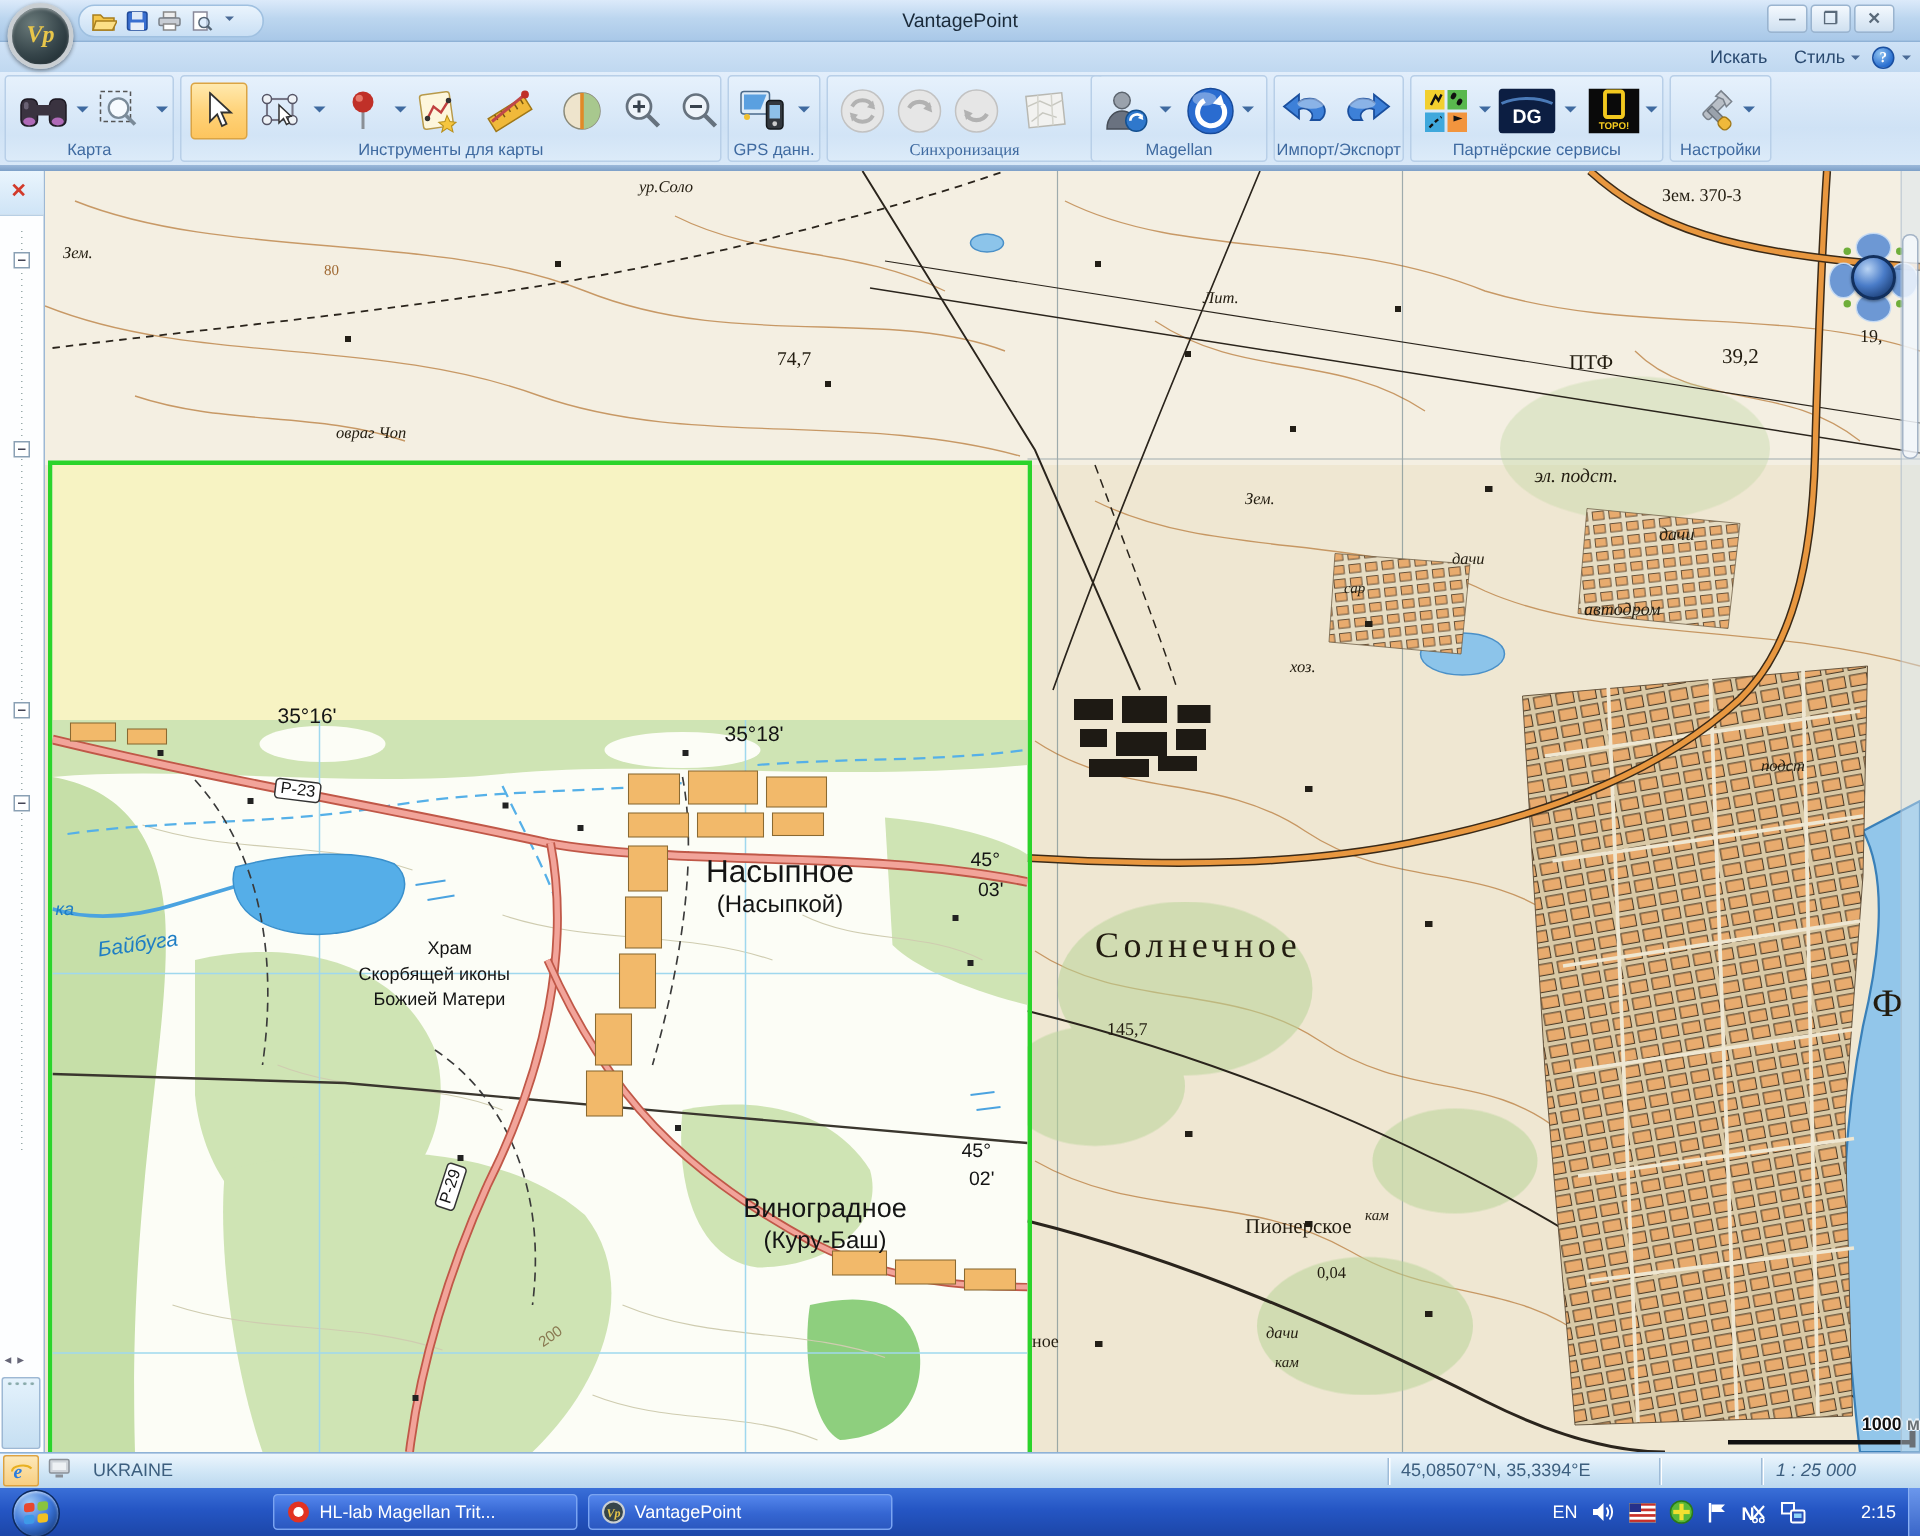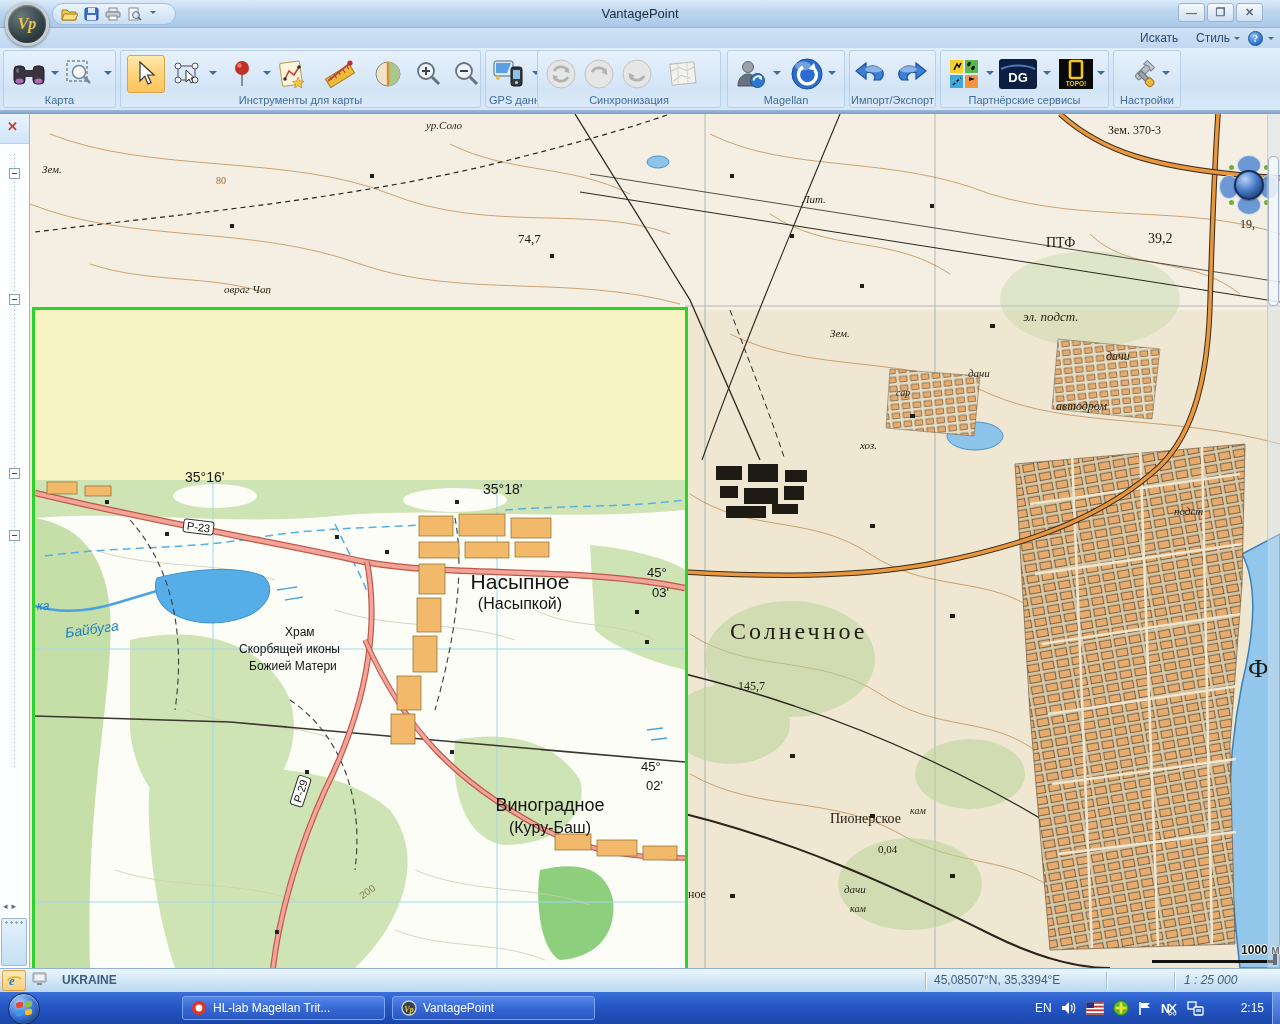--- a/index.html
+++ b/index.html
@@ -268,21 +268,21 @@
             <circle cx="5" cy="19" r="2" fill="#f0c030"></circle>
             <rect x="18" y="8" width="11" height="19" rx="2.5" fill="#33383e" stroke="#14181c"></rect>
             <rect x="20" y="11" width="7" height="9" fill="#8ec0e8"></rect>
             <circle cx="23.5" cy="23.5" r="1.6" fill="#ccc"></circle>
           </svg>
       </div>
       <span class="abs rdrop" style="left:46px;"></span>
       <div class="rlabel abs">GPS данн.</div>
     </div>
 
-    <div class="abs rgroup" style="left:537px; width:184px;">
+    <div class="abs rgroup" style="left:551px; width:184px;font-family:Liberation Serif, serif;">
       <div class="abs rbtn" style="left:4px;">
         <svg width="32" height="32" viewBox="0 0 32 32">
             <circle cx="16" cy="16" r="14" fill="#e6e6e6" stroke="#c2c2c2"></circle>
             <path d="M9 13 A8 8 0 0 1 23 13" fill="none" stroke="#b2b2b2" stroke-width="2.6"></path>
             <path d="M23 19 A8 8 0 0 1 9 19" fill="none" stroke="#b2b2b2" stroke-width="2.6"></path>
             <path d="M23 9 L24.5 15 L19 13.5 Z" fill="#b2b2b2"></path>
             <path d="M9 23 L7.5 17 L13 18.5 Z" fill="#b2b2b2"></path>
           </svg>
       </div>
       <div class="abs rbtn" style="left:42px;">
@@ -708,21 +708,21 @@
           <path d="M1 8 A7 4 0 0 1 14 6" fill="none" stroke="#e8b020" stroke-width="1.4"></path>
         </svg>
     </div>
     <span class="abs" style="left:32px; top:3px;">
       <svg width="17" height="15" viewBox="0 0 17 15">
           <rect x="1" y="1" width="13" height="9" rx="1" fill="#cfd4da" stroke="#8a9098"></rect>
           <rect x="3" y="3" width="9" height="5" fill="#eef1f4"></rect>
           <rect x="5" y="11" width="5" height="2" fill="#8a9098"></rect>
         </svg>
     </span>
-    <span class="abs" style="left:62px; top:4px;font-weight:bold;">UKRAINE</span>
+    <span class="abs" style="left:62px; top:4px;">UKRAINE</span>
     <div class="abs sb-sep" style="left:925px;"></div>
     <span class="abs" style="left:934px; top:4px;">45,08507°N, 35,3394°E</span>
     <div class="abs sb-sep" style="left:1106px;"></div>
     <div class="abs sb-sep" style="left:1174px;"></div>
     <span class="abs" style="left:1184px; top:4px;font-style:italic;">1 : 25 000</span>
   </div>
 
   <div class="abs taskbar"></div>
   <div class="abs start-orb">
     <div class="flagpane" style="left:7px;top:8px;background:#e8482e;transform:skewY(-6deg);"></div>

